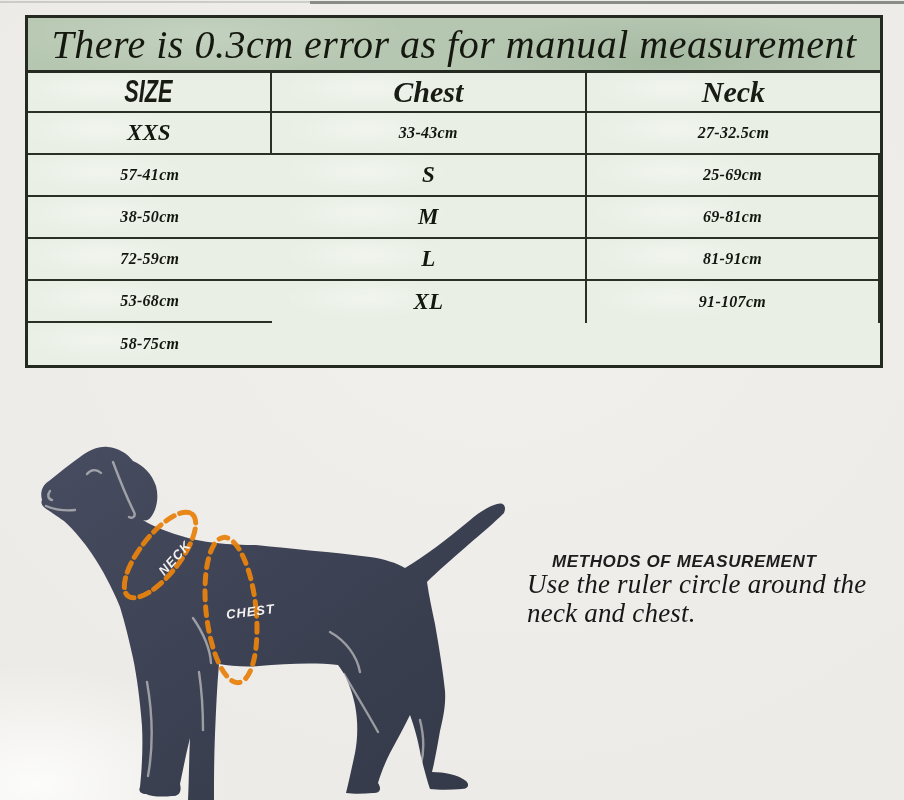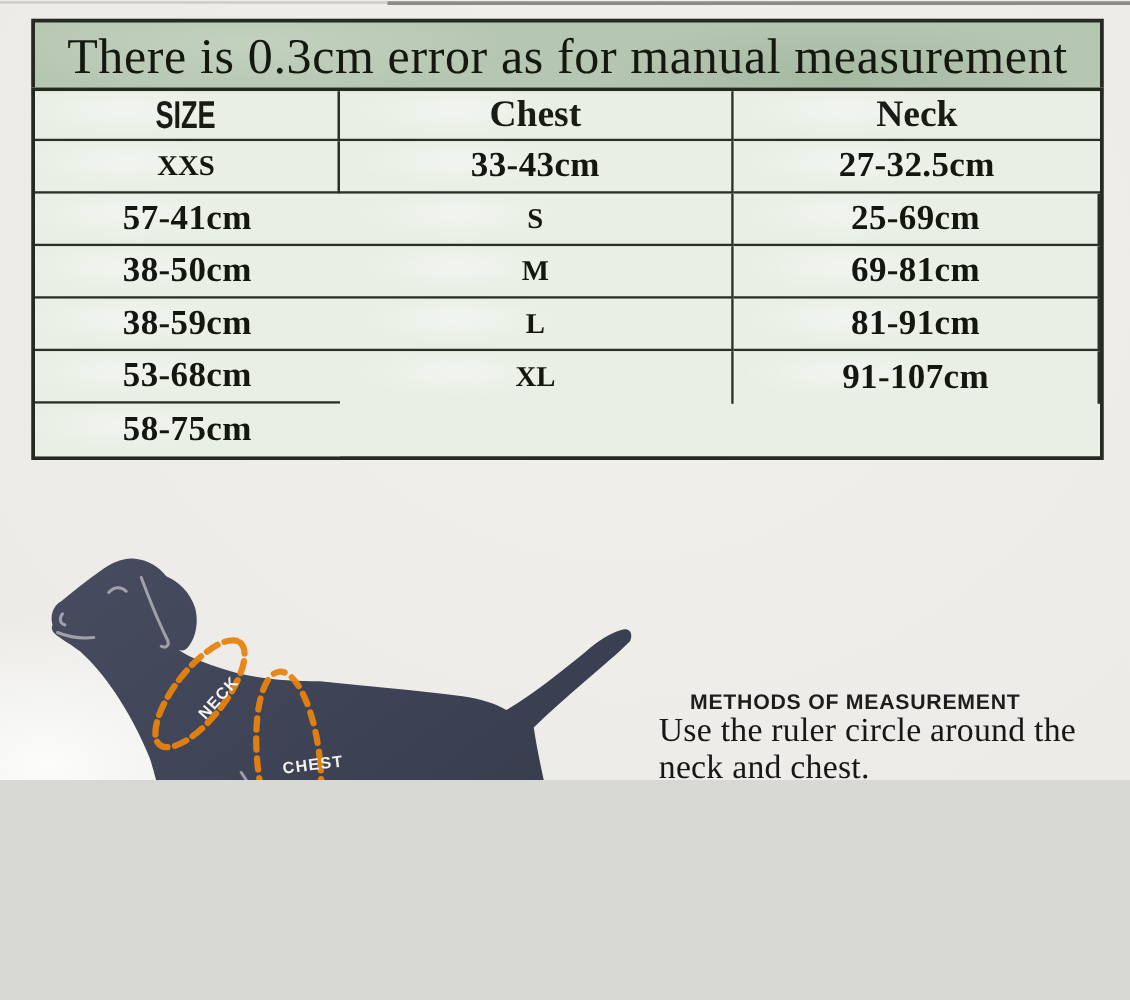--- a/index.html
+++ b/index.html
@@ -1,22 +1,23 @@
 <!DOCTYPE html>
 <html><head>
 <meta charset="utf-8">
 <style>
   html,body{margin:0;padding:0;background:#d8d8d4;}
   .screen{
-    position:relative;width:904px;height:624px;overflow:hidden;
+    position:relative;width:904px;height:800px;overflow:hidden;
     background:
       radial-gradient(ellipse 280px 170px at 4% 98%, rgba(255,255,255,0.85), rgba(255,255,255,0) 70%),
       radial-gradient(ellipse 600px 500px at 55% 35%, #f1f0ed, #ecebe7);
     font-family:"Liberation Serif","DejaVu Serif",serif;
     color:#141414;
+    font-style:italic;
   }
   .top-line-soft{position:absolute;left:0;top:1px;width:310px;height:2px;background:rgba(120,124,114,0.28);}
   .top-line{position:absolute;left:310px;top:1px;width:594px;height:3px;background:rgba(56,62,52,0.55);}
 
   .banner{
     position:absolute;left:25px;top:15px;width:858px;height:61px;
     box-sizing:border-box;border:3px solid #242a20;
     background:
       radial-gradient(ellipse 300px 60px at 20% 30%, rgba(255,255,255,0.18), rgba(255,255,255,0) 70%),
       radial-gradient(ellipse 280px 70px at 75% 80%, rgba(90,120,88,0.18), rgba(255,255,255,0) 70%),
@@ -39,21 +40,21 @@
     background:
       radial-gradient(ellipse 120px 30px at 30% 40%, rgba(255,255,255,0.35), rgba(255,255,255,0) 70%),
       #e9efe5;
     overflow:hidden;
   }
   .cell.last-col{border-right:none;}
   .cell.last-row{border-bottom:none;}
   .hdr-serif{font-size:30px;font-weight:bold;color:#191c14;}
   .hdr-size{font-family:"Liberation Sans","DejaVu Sans",sans-serif;font-size:31px;font-weight:bold;transform:scaleX(0.70);letter-spacing:0;color:#191c14;}
   .row-label{font-size:23px;font-weight:bold;color:#14170f;}
-  .val{font-size:28px;font-weight:bold;color:#14170f;letter-spacing:0.3px;text-align:right;}
+  .val{font-size:16px;font-weight:bold;color:#14170f;letter-spacing:0.3px;text-align:right;}
 
   .dog-wrap{position:absolute;left:0;top:420px;width:520px;height:380px;}
 
   .guide-title{
     position:absolute;left:552px;top:536px;width:330px;
     font-family:"Liberation Sans","DejaVu Sans",sans-serif;
     font-weight:bold;font-size:17px;letter-spacing:0.6px;color:#1d1d1d;margin-top:16px;
   }
   .guide-body{
     position:absolute;left:527px;top:570px;width:392px;
@@ -106,21 +107,21 @@
         <span class="val">38-50cm</span>
       </div>
 
     <div class="cell">
         <span class="row-label">M</span>
       </div>
     <div class="cell">
         <span class="val">69-81cm</span>
       </div>
     <div class="cell last-col">
-        <span class="val">38-59cm</span>
+        <span class="val">72-59cm</span>
       </div>
 
     <div class="cell">
         <span class="row-label">L</span>
       </div>
     <div class="cell">
         <span class="val">81-91cm</span>
       </div>
     <div class="cell last-col">
         <span class="val">53-68cm</span>

